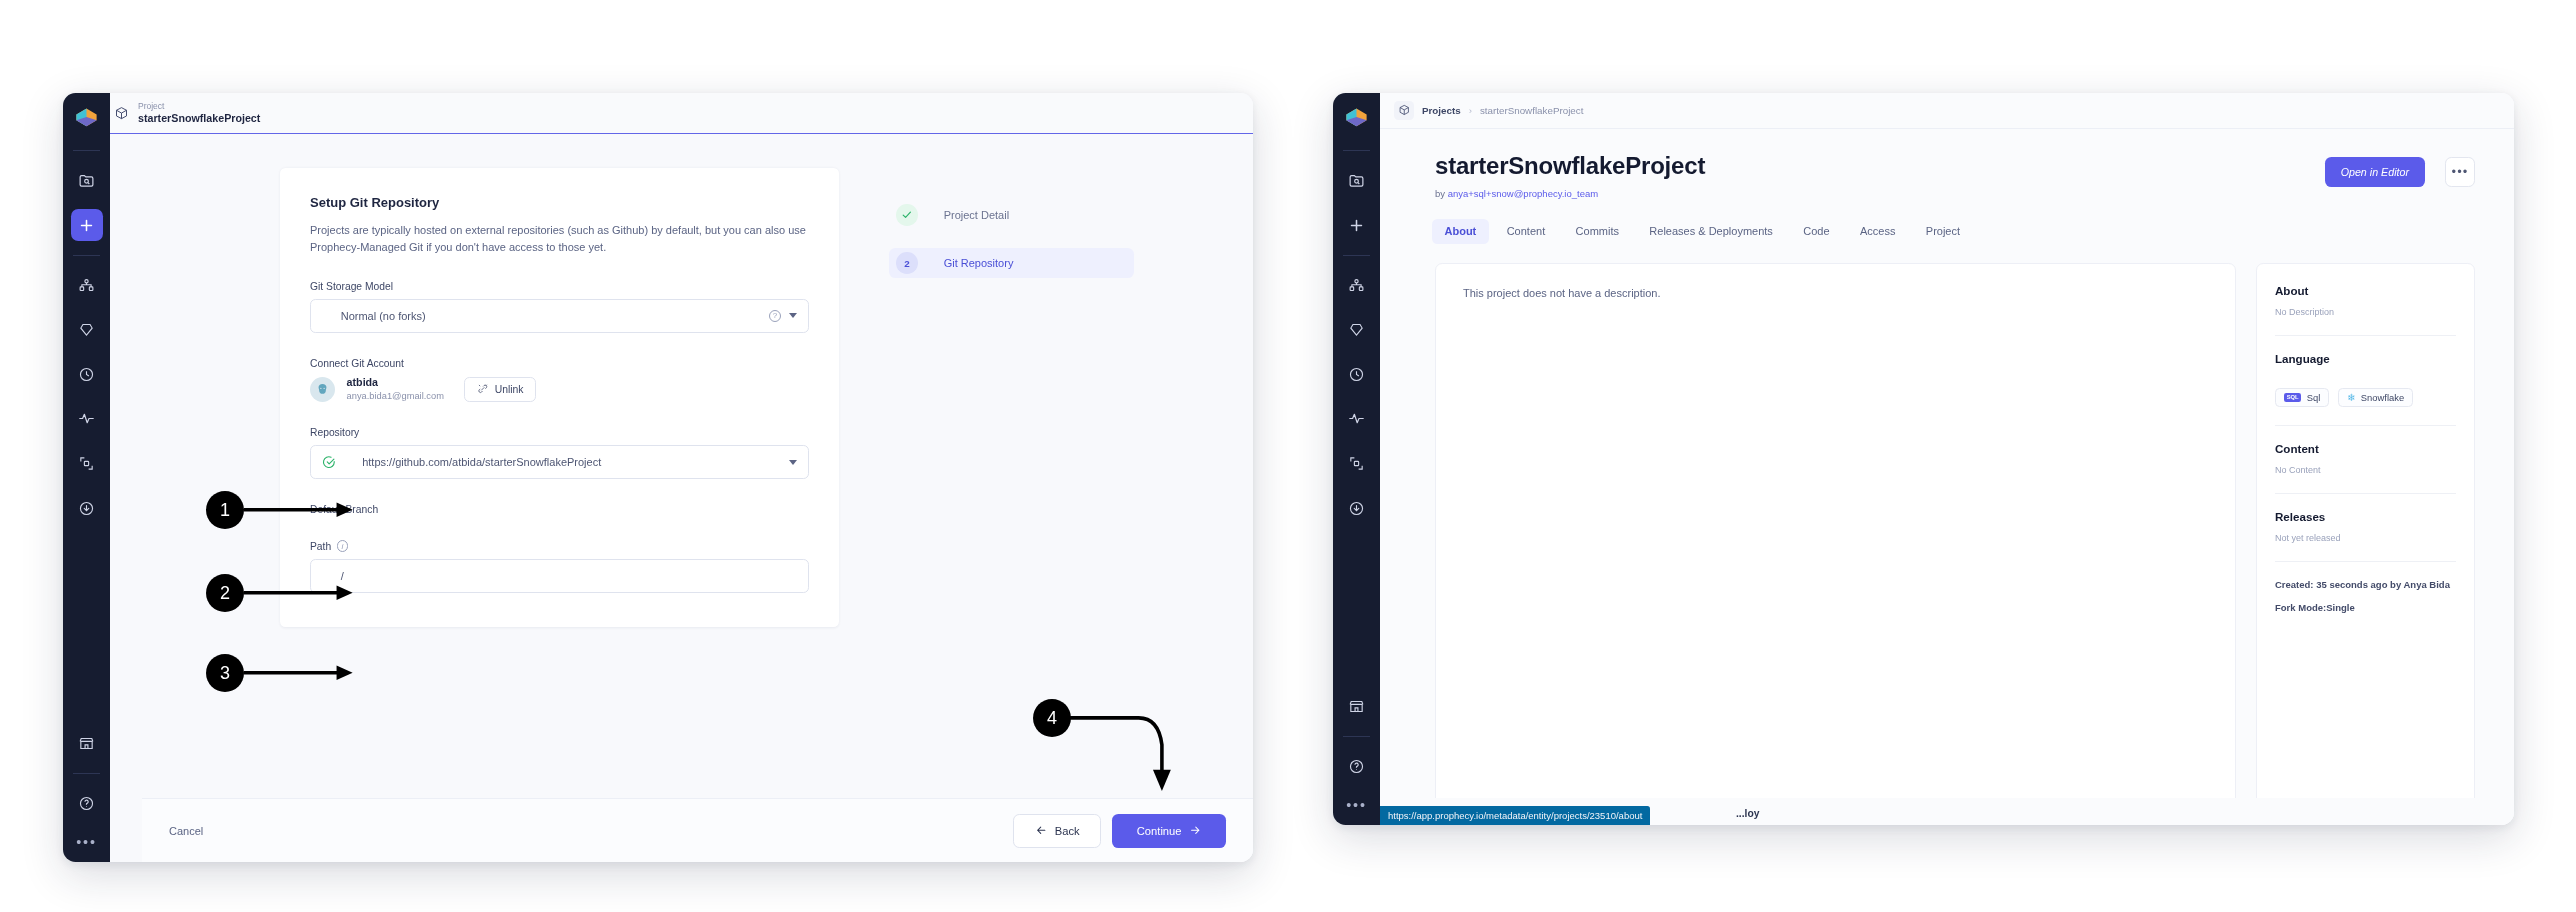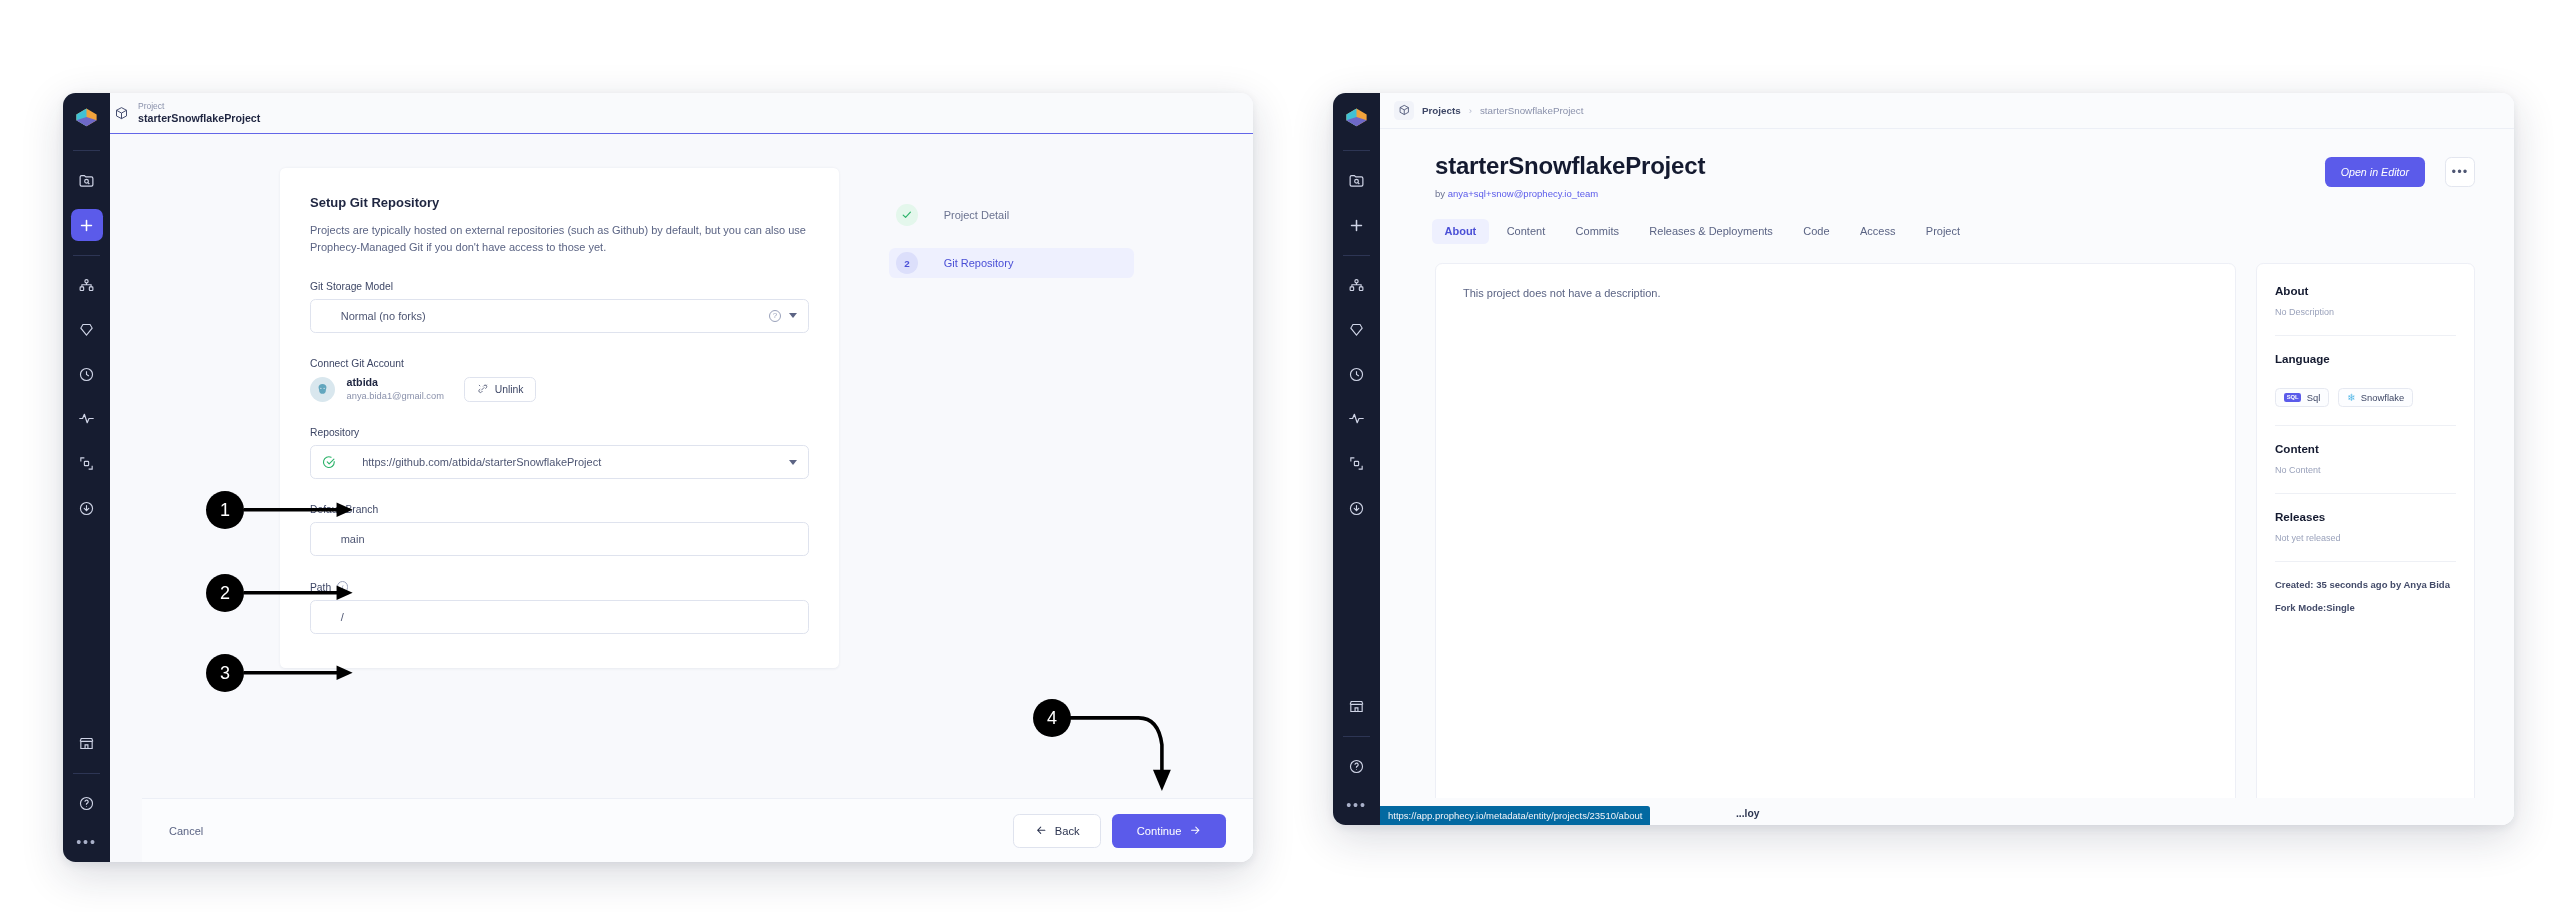--- a/index.html
+++ b/index.html
@@ -356,23 +356,20 @@
                 </span>
                 <span class="val">https://github.com/atbida/starterSnowflakeProject</span>
                 <span class="right-icons">
                   <span class="caret"></span>
                 </span>
               </div>
             </div>
 
             <div class="field">
               <div class="field-label">Default Branch</div>
-              <div class="input">
-                <span class="val">main</span>
-              </div>
             </div>
 
             <div class="field">
               <div class="field-label">
                 <span>Path</span>
                 <span class="i-circle">i</span>
               </div>
               <div class="input">
                 <span class="val">/</span>
               </div>

